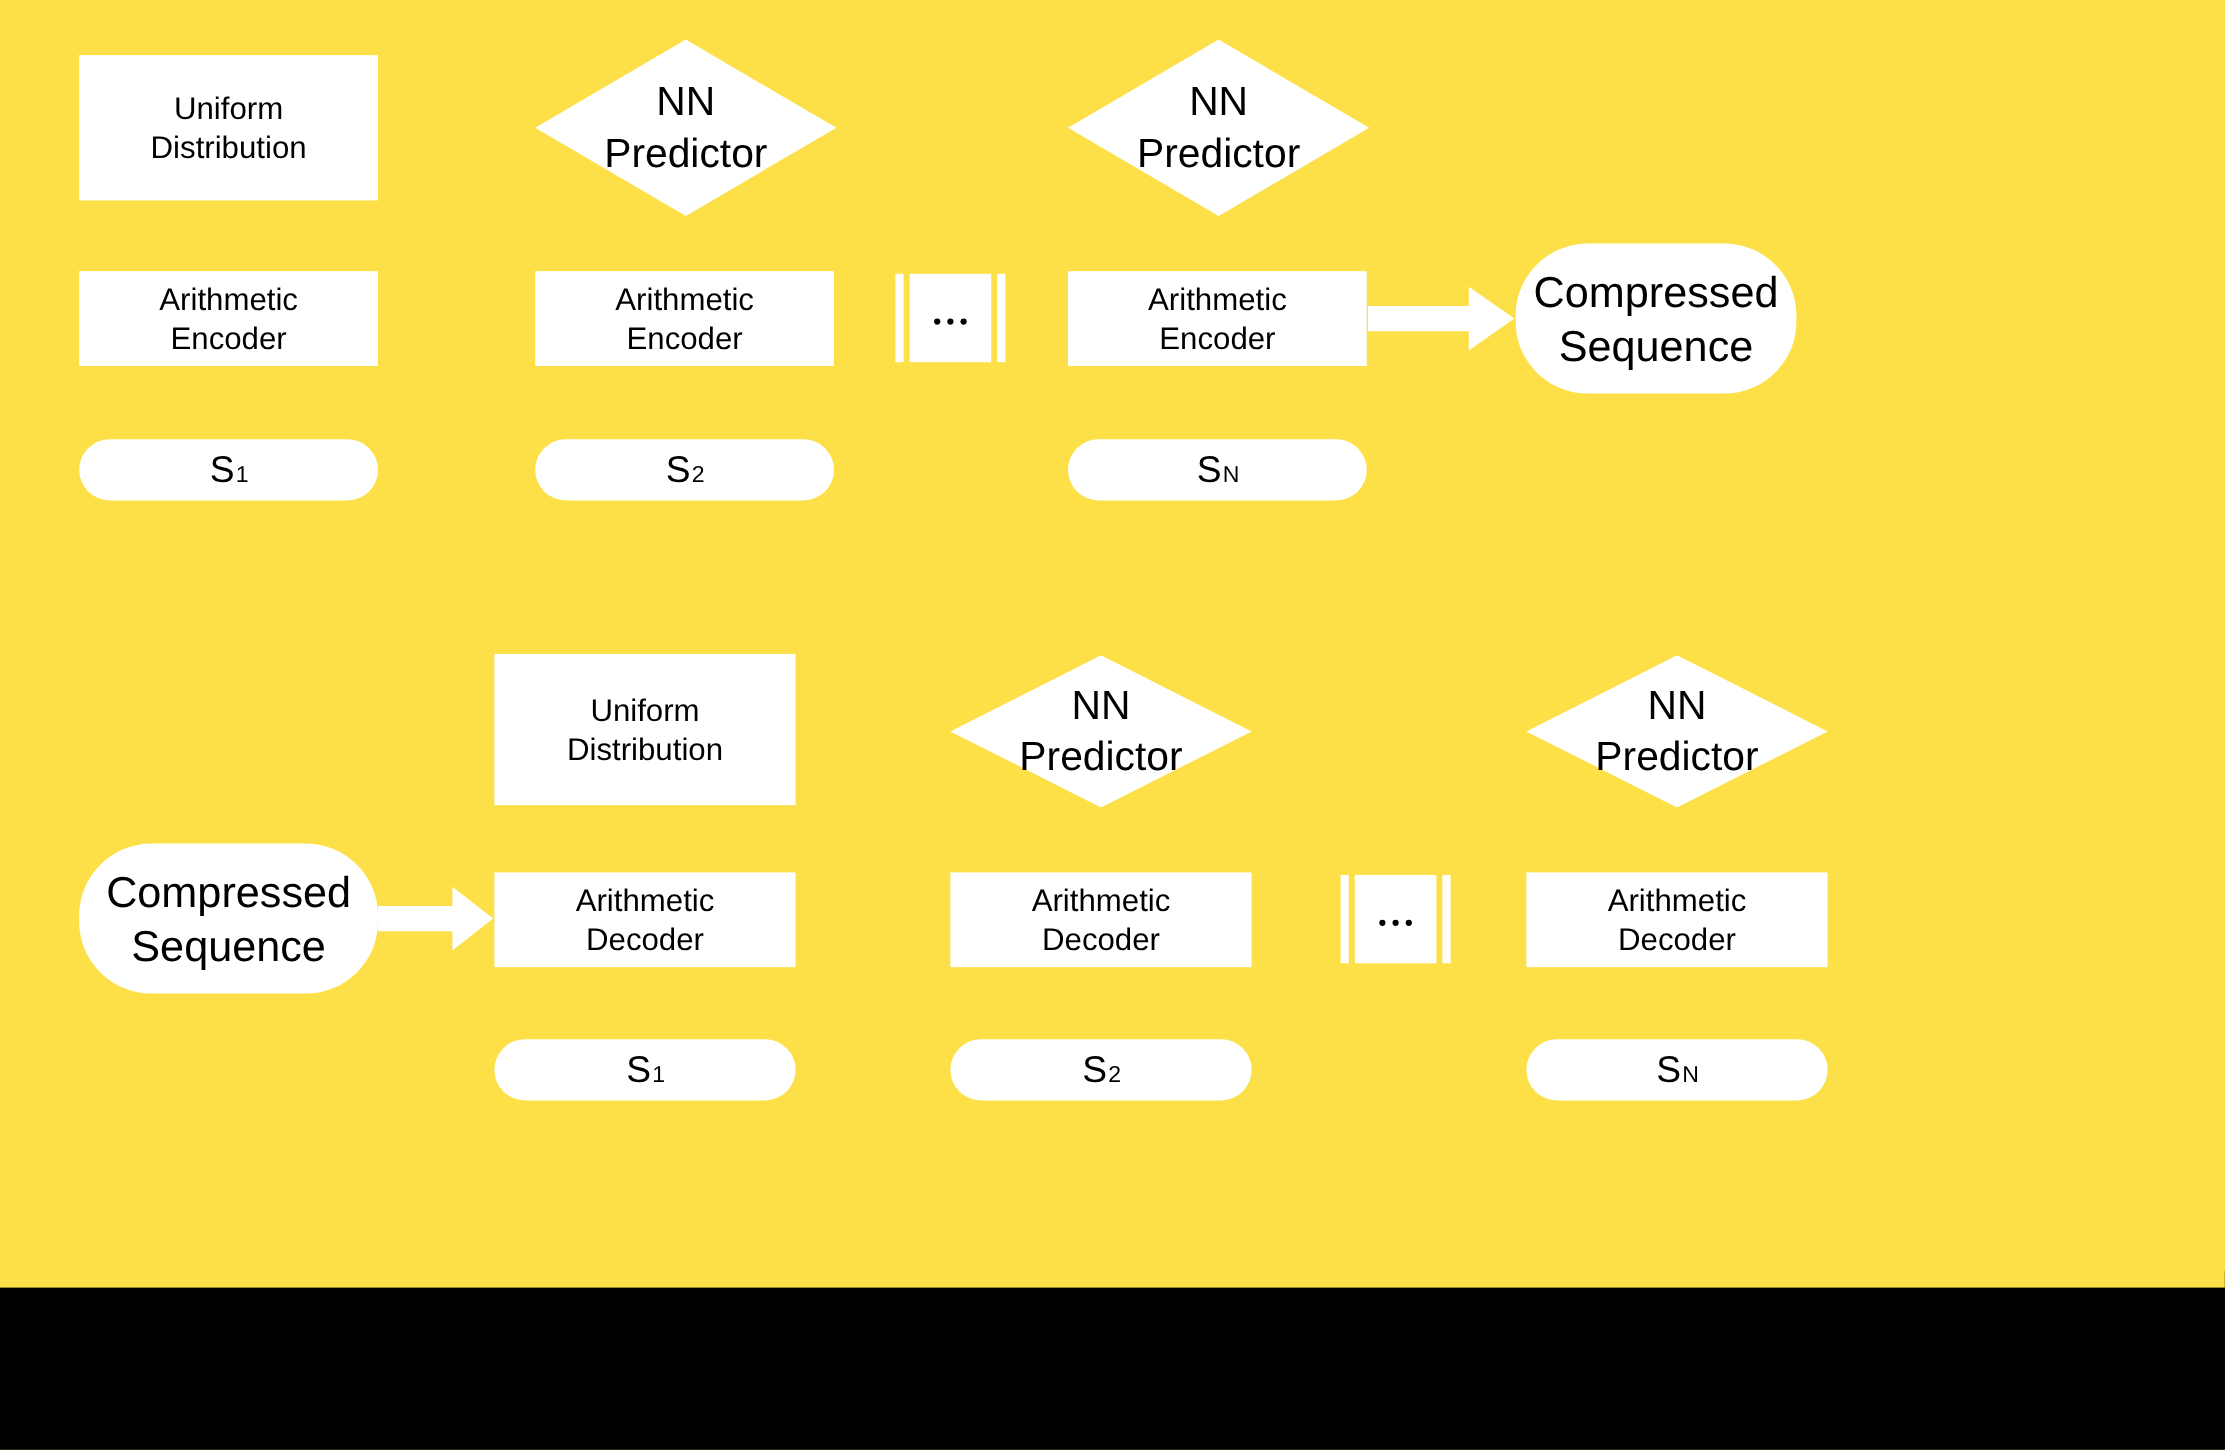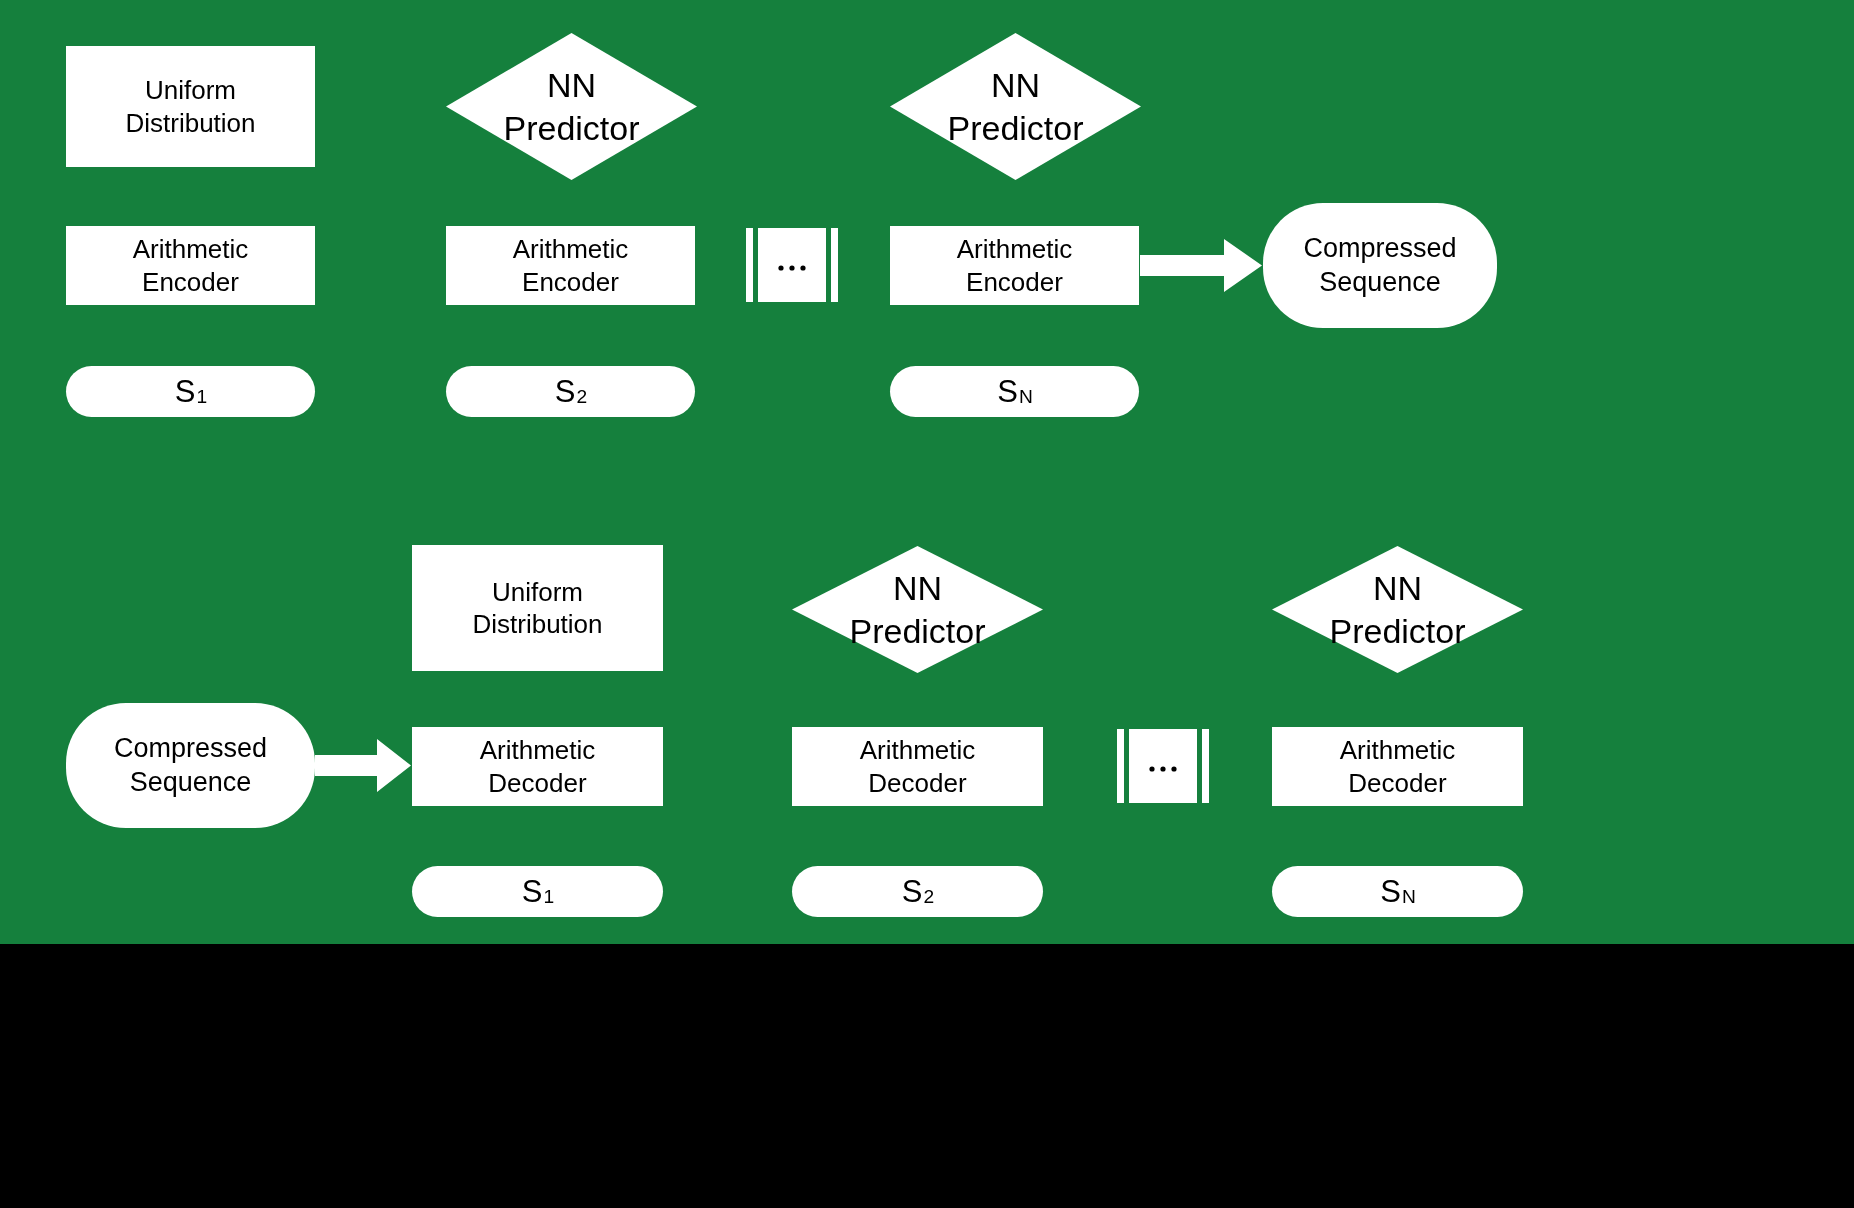--- a/index.html
+++ b/index.html
@@ -2,21 +2,21 @@
 <html><head>
 <meta charset="utf-8">
 <title>Neural Compression Pipeline Diagram</title>
 <style>
   html,body{margin:0;padding:0;background:#000;}
   body{
     width:1854px;height:1208px;overflow:hidden;
     font-family:"Liberation Sans","DejaVu Sans",sans-serif;
     background:#000;position:relative;
   }
-  #stage{position:relative;width:1854px;height:944px;background:#15803d;}
+  #stage{position:relative;width:1854px;height:1073px;background:#fde047;}
 
   .node{position:absolute;box-sizing:border-box;}
 
   
   .rect{
     background:#ffffff;color:#000000;
     display:flex;align-items:center;justify-content:center;
     text-align:center;line-height:1.25;
     font-size:26px;
   }
@@ -28,21 +28,21 @@
     display:flex;align-items:center;justify-content:center;
     text-align:center;font-size:31px;line-height:1;
   }
   .pill .sub{font-size:0.62em;vertical-align:sub;position:relative;top:5px;left:1px;}
 
   
   .round{
     background:#ffffff;color:#000000;
     border-radius:60px;
     display:flex;align-items:center;justify-content:center;
-    text-align:center;line-height:1.25;font-size:27px;
+    text-align:center;line-height:1.25;font-size:36px;
   }
 
   
   .diamond{display:block;}
   .diamond svg{display:block;width:100%;height:100%;}
   .diamond .dlabel{
     position:absolute;left:0;top:0;width:100%;height:100%;
     display:flex;align-items:center;justify-content:center;
     text-align:center;line-height:1.25;font-size:34px;color:#000;
     pointer-events:none;

